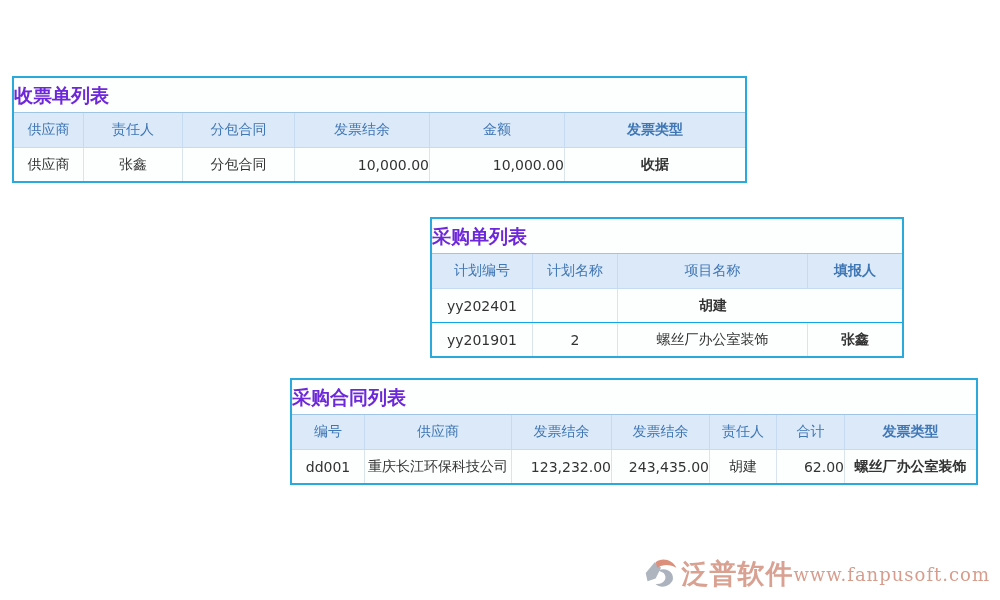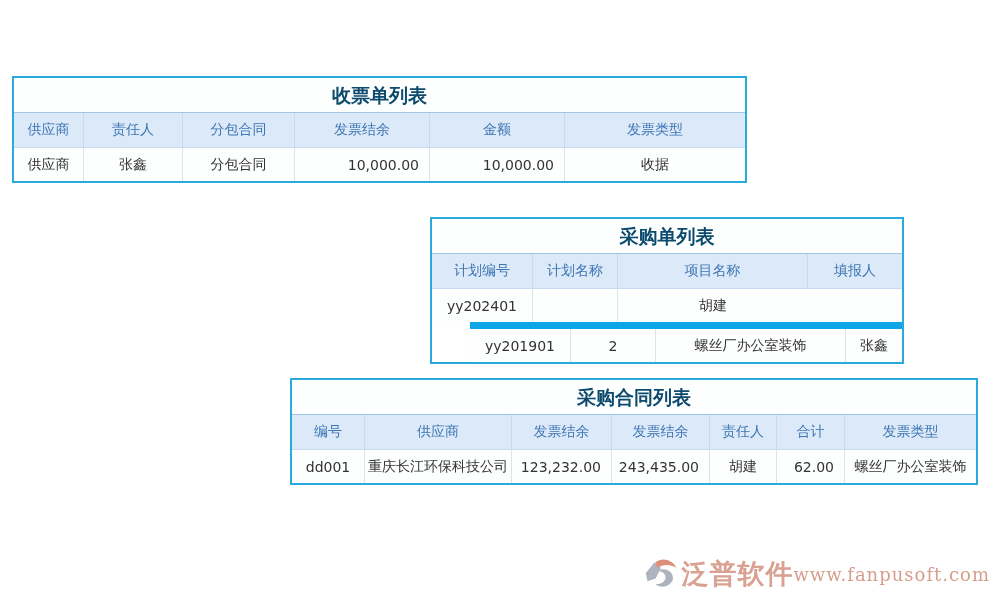--- a/index.html
+++ b/index.html
@@ -8,44 +8,44 @@
     background:#ffffff;
     font-family:"DejaVu Sans","Liberation Sans",sans-serif;
   }
   .panel{
     position:absolute;
     background:#ffffff;
     border:2px solid #29a9dc;
     box-sizing:border-box;
   }
   .panel-title{
-    height:34px;line-height:34px;text-align:center;
-    font-size:19px;font-weight:bold;color:#0c4a6e;
+    height:34px;line-height:34px;
+    font-size:19px;font-weight:bold;color:#6d28d9;
     background:#fdfefe;
     border-bottom:1px solid #9fc4e6;
   }
   .thead{
     display:grid;height:34px;
     background:#dbe9f8;color:#3f76b4;font-size:14px;
     border-bottom:1px solid #c6dbf1;
   }
   .trow{
     display:grid;height:33px;
     background:#fdfefe;color:#333333;font-size:14px;
   }
-  .trow + .trow{border-top:7px solid #0ea5e9;margin-left:38px;}
+  .trow + .trow{border-top:1px solid #0ea5e9;}
   .cell{
     display:flex;align-items:center;justify-content:center;
     overflow:hidden;white-space:nowrap;
     box-sizing:border-box;
   }
   .thead .cell{border-right:1px solid #c6dbf1;}
   .trow  .cell{border-right:1px solid #dbe4ee;}
-  .thead .cell:last-child,.trow .cell:last-child{border-right:none;}
-  .cell.num{justify-content:flex-end;padding-right:10px;}
+  .thead .cell:last-child,.trow .cell:last-child{border-right:none;font-weight:bold;}
+  .cell.num{justify-content:flex-end;}
   
   .grid-t1{grid-template-columns:70px 99px 112px 135px 135px 1fr;}
   .grid-t2{grid-template-columns:101px 85px 190px 1fr;}
   .grid-t3{grid-template-columns:73px 147px 100px 98px 67px 68px 1fr;}
   
   #panel-receipt {left:12px; top:76px; width:735px;}
   #panel-purchase{left:430px;top:217px;width:474px;}
   #panel-contract{left:290px;top:378px;width:688px;}
   
   .watermark{

